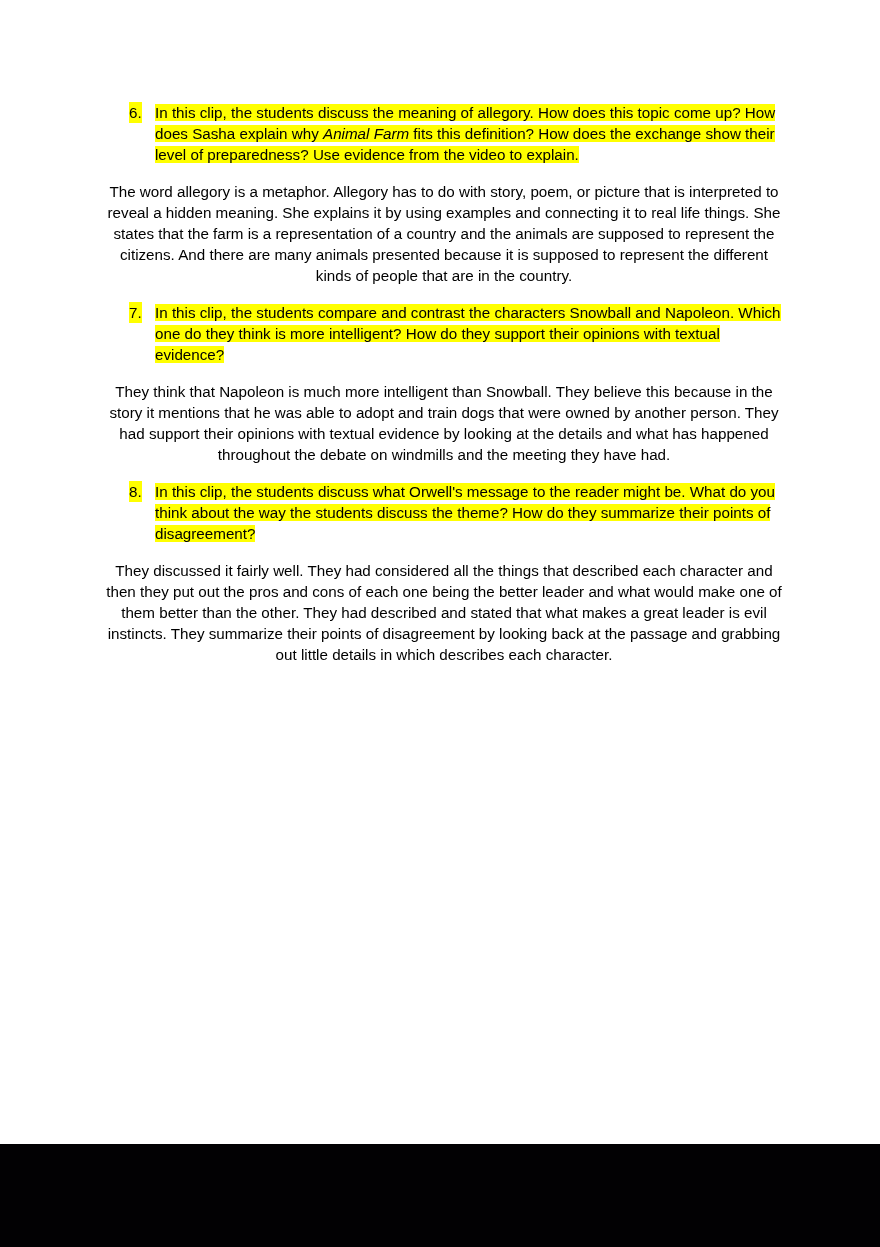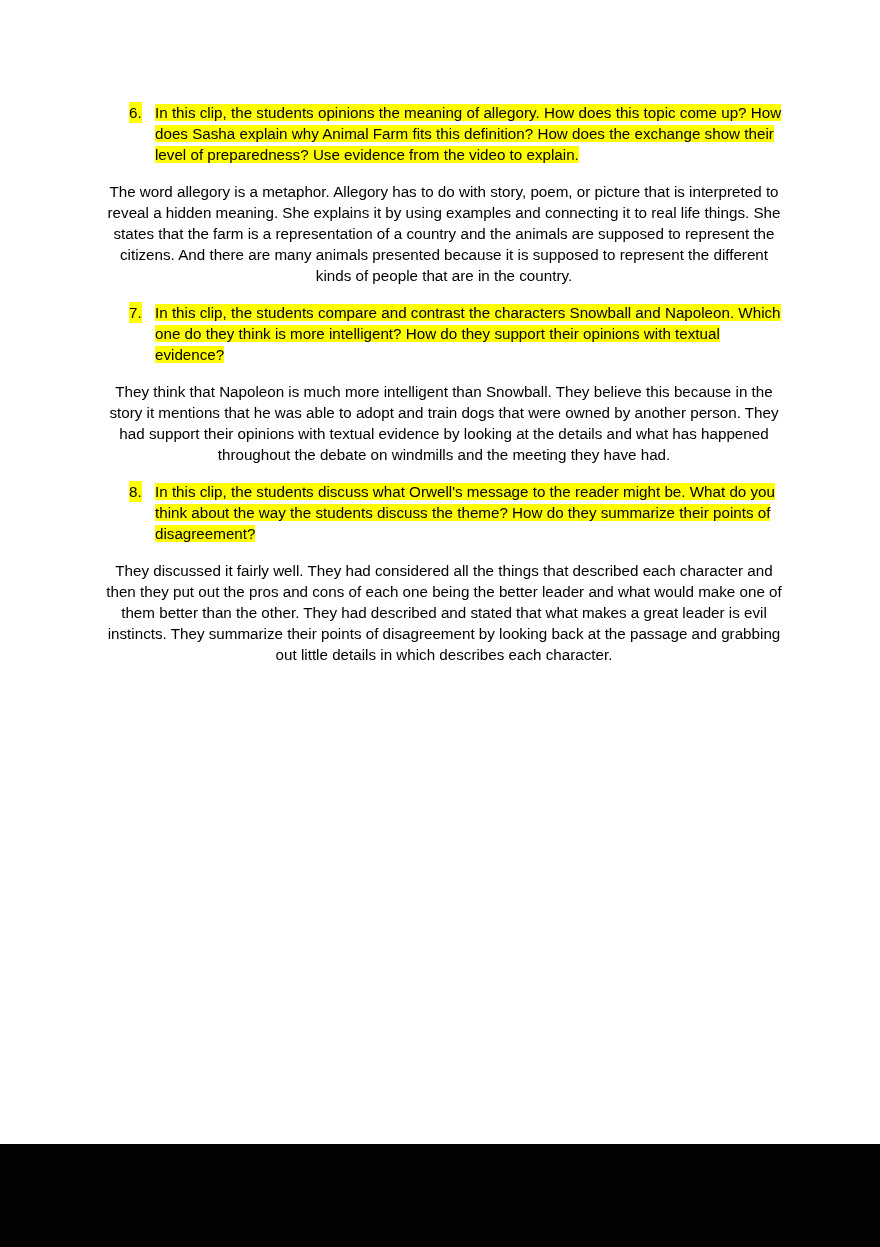--- a/index.html
+++ b/index.html
@@ -44,39 +44,39 @@
     }
     .qtext {
       background: #ffff00;
       -webkit-box-decoration-break: clone;
       box-decoration-break: clone;
     }
     .answer {
       margin: 0 0 16px 0;
       text-align: center;
     }
-    .ital { }
+    .ital { font-style: italic; }
     .bottom-bar {
       position: absolute;
       left: 0;
       top: 1144px;
       width: 880px;
       height: 103px;
       background: #020103;
     }
   </style>
 </head>
 <body>
 
 <div class="page">
   <div class="content">
 
     <div class="question">
       <span class="qnum">6.</span>
-      <span class="qtext"><span>In this clip, the students opinions the meaning of allegory. How does this topic come up? How does Sasha explain why </span><span class="ital">Animal Farm</span><span> fits this definition? How does the exchange show their level of preparedness? Use evidence from the video to explain.</span></span>
+      <span class="qtext"><span>In this clip, the students discuss the meaning of allegory. How does this topic come up? How does Sasha explain why </span><span class="ital">Animal Farm</span><span> fits this definition? How does the exchange show their level of preparedness? Use evidence from the video to explain.</span></span>
     </div>
     <p class="answer">The word allegory is a metaphor. Allegory has to do with story, poem, or picture that is interpreted to reveal a hidden meaning. She explains it by using examples and connecting it to real life things. She states that the farm is a representation of a country and the animals are supposed to represent the citizens. And there are many animals presented because it is supposed to represent the different kinds of people that are in the country.</p>
 
     <div class="question">
       <span class="qnum">7.</span>
       <span class="qtext">In this clip, the students compare and contrast the characters Snowball and Napoleon. Which one do they think is more intelligent? How do they support their opinions with textual evidence?</span>
     </div>
     <p class="answer">They think that Napoleon is much more intelligent than Snowball. They believe this because in the story it mentions that he was able to adopt and train dogs that were owned by another person. They had support their opinions with textual evidence by looking at the details and what has happened throughout the debate on windmills and the meeting they have had.</p>
 
     <div class="question">

